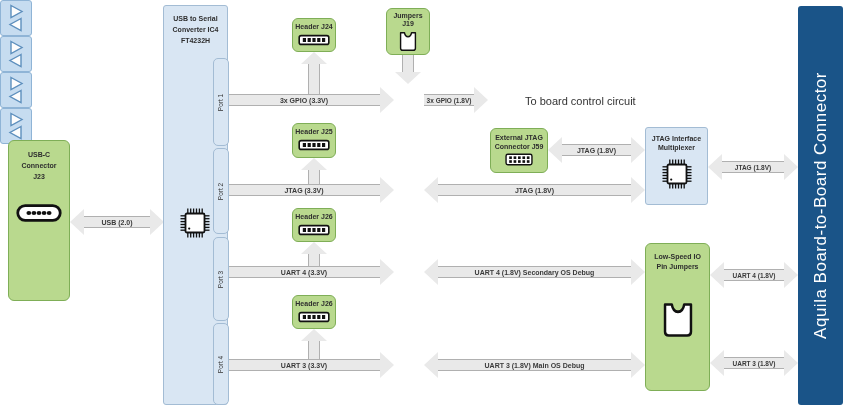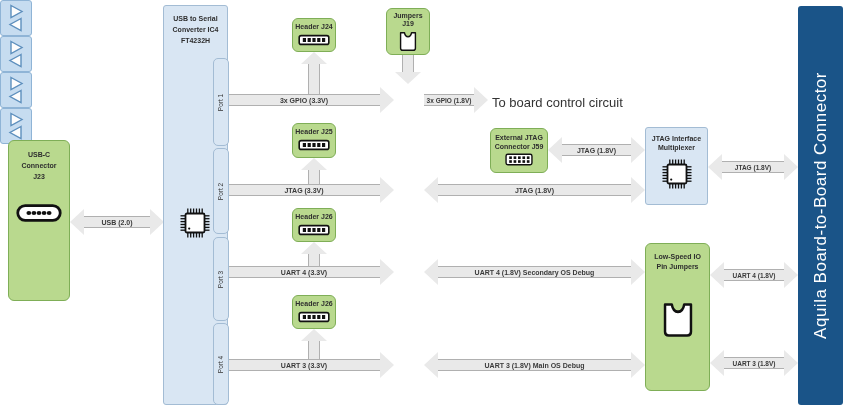--- a/index.html
+++ b/index.html
@@ -25,21 +25,21 @@
   .shaft{flex:1;height:10px;background:#e9e9e9;border-top:1px solid #b0b0b0;border-bottom:1px solid #b0b0b0;position:relative;}
   .alabel{position:absolute;left:0;right:0;top:50%;transform:translateY(-50%);text-align:center;font-size:7px;font-weight:700;color:#3a3a3a;white-space:nowrap;}
   .alabel.sm{font-size:6.5px;}
   
   .varrow{position:absolute;width:26px;display:flex;flex-direction:column;align-items:center;}
   .vhd{width:0;height:0;border-left:13px solid transparent;border-right:13px solid transparent;flex:none;}
   .vhd.u{border-bottom:12px solid #e9e9e9;}
   .vhd.d{border-top:12px solid #e9e9e9;}
   .vshaft{width:10px;flex:1;background:#e9e9e9;border-left:1px solid #b0b0b0;border-right:1px solid #b0b0b0;}
   
-  .flowlabel{position:absolute;font-size:13px;color:#333;white-space:nowrap;}
+  .flowlabel{position:absolute;font-size:11px;color:#333;white-space:nowrap;margin-left:33px;}
   .ic{display:block;margin:0 auto;}
 </style>
 </head>
 <body>
 
 <div class="canvas">
 
   <div class="arrow" style="left:70px;top:209px;width:94px;">
     <i class="hd l"></i>
     <div class="shaft">

